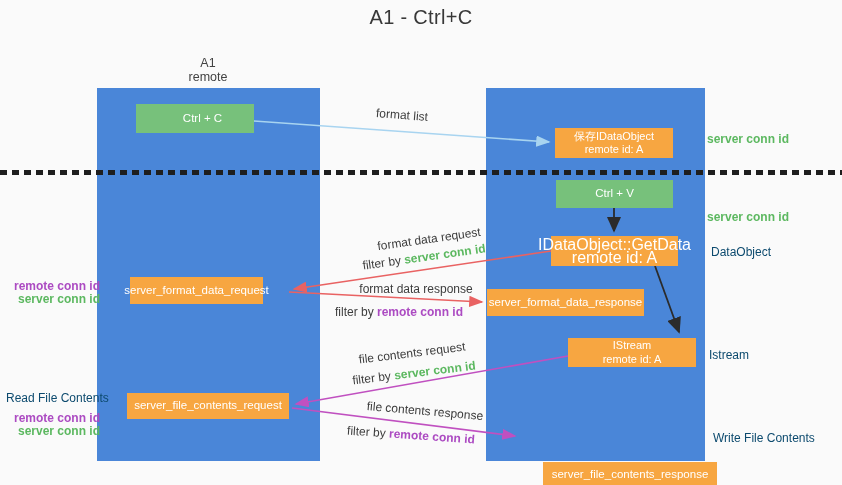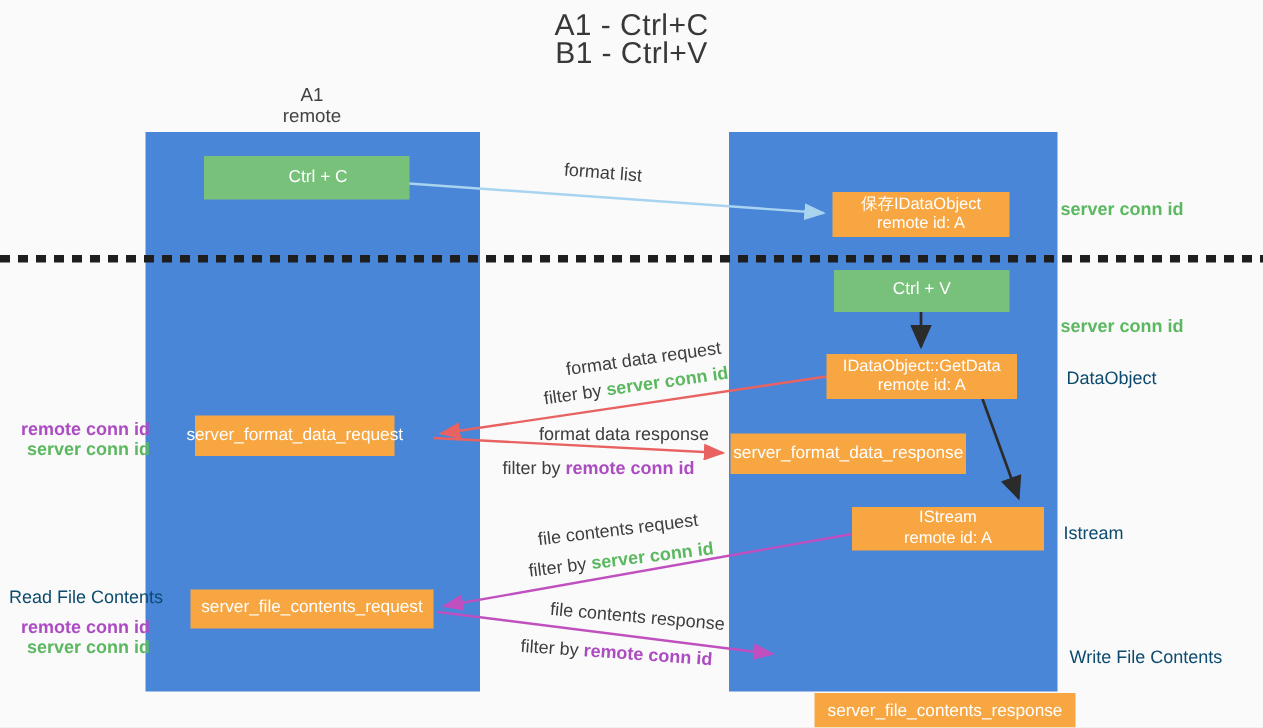--- a/index.html
+++ b/index.html
@@ -51,21 +51,20 @@
   .side.purple{color:var(--text-purple);font-weight:bold;}
   .left-block{text-align:right;width:96px;}
 </style>
 </head>
 <body>
 
 <div class="canvas">
 
   <div class="title">
     <div>A1 - Ctrl+C</div>
-    <div>B1 - Ctrl+V</div>
   </div>
 
   <div class="lane-header a1">
     <div>A1</div>
     <div>remote</div>
   </div>
 
   <div class="lane lane-a1"></div>
   <div class="lane lane-b1"></div>
 
@@ -88,34 +87,34 @@
     </defs>
     <line class="st-blue" x1="254" y1="121" x2="549" y2="142" marker-end="url(#m-blue)"></line>
     <line class="st-blk blk" x1="614" y1="208" x2="614" y2="231" marker-end="url(#m-blk)"></line>
     <line class="st-red" x1="551" y1="251" x2="294" y2="289" marker-end="url(#m-red)"></line>
     <line class="st-red" x1="289" y1="292" x2="482" y2="302" marker-end="url(#m-red)"></line>
     <line class="st-blk blk" x1="655" y1="266" x2="679" y2="332" marker-end="url(#m-blk)"></line>
     <line class="st-mag" x1="568" y1="356" x2="296" y2="404" marker-end="url(#m-mag)"></line>
     <line class="st-mag" x1="292" y1="408" x2="515" y2="436" marker-end="url(#m-mag)"></line>
   </svg>
 
-  <div class="node green" style="left:136px;top:104px;width:137px;height:29px;padding-left:15px;">
+  <div class="node green" style="left:136px;top:104px;width:118px;height:29px;padding-left:15px;">
     <div>Ctrl + C</div>
   </div>
 
   <div class="node orange" style="left:555px;top:128px;width:118px;height:30px;font-size:11px;">
     <div>保存IDataObject</div>
     <div>remote id: A</div>
   </div>
 
   <div class="node green" style="left:556px;top:180px;width:117px;height:28px;">
     <div>Ctrl + V</div>
   </div>
 
-  <div class="node orange" style="left:551px;top:236px;width:127px;height:30px;font-size:11px;">
+  <div class="node orange" style="left:551px;top:236px;width:127px;height:30px;font-size:16px;">
     <div>IDataObject::GetData</div>
     <div>remote id: A</div>
   </div>
 
   <div class="node orange" style="left:130px;top:277px;width:133px;height:27px;">
     <div>server_format_data_request</div>
   </div>
 
   <div class="node orange" style="left:487px;top:289px;width:157px;height:27px;">
     <div>server_format_data_response</div>

